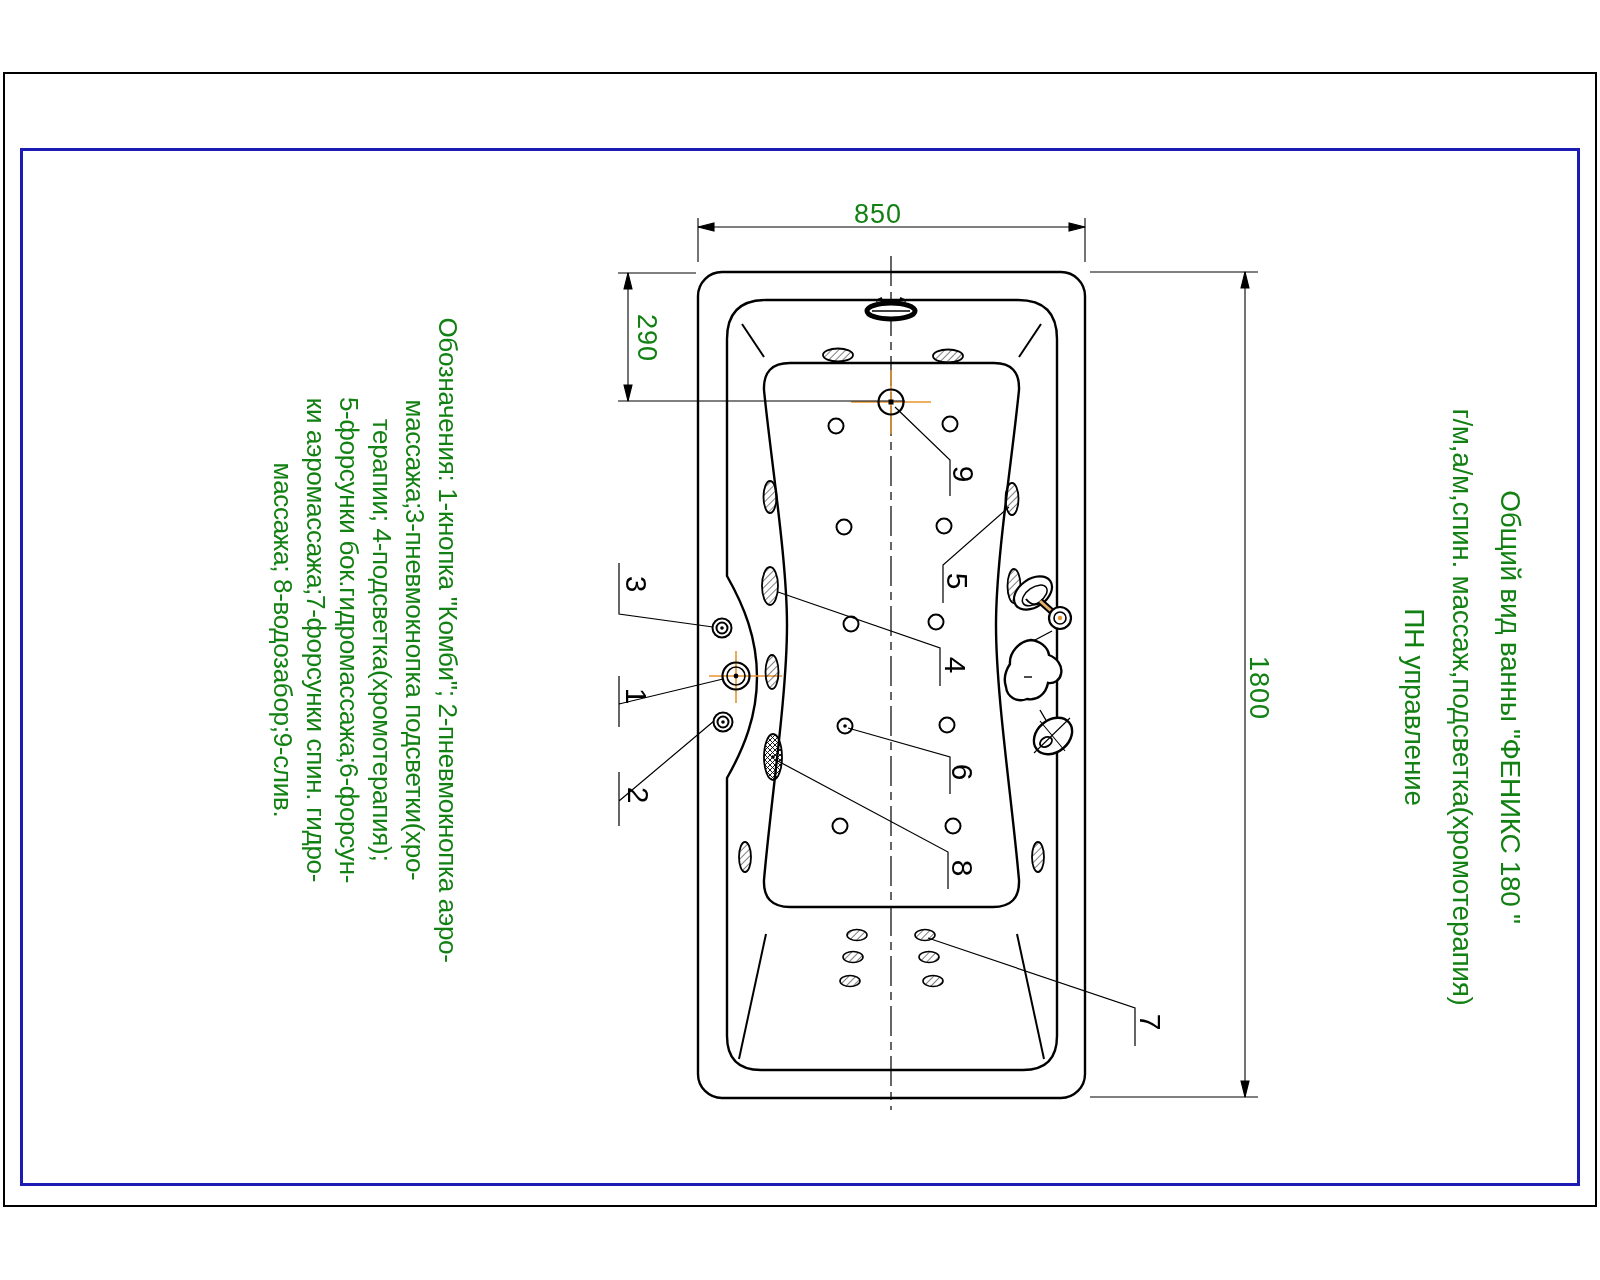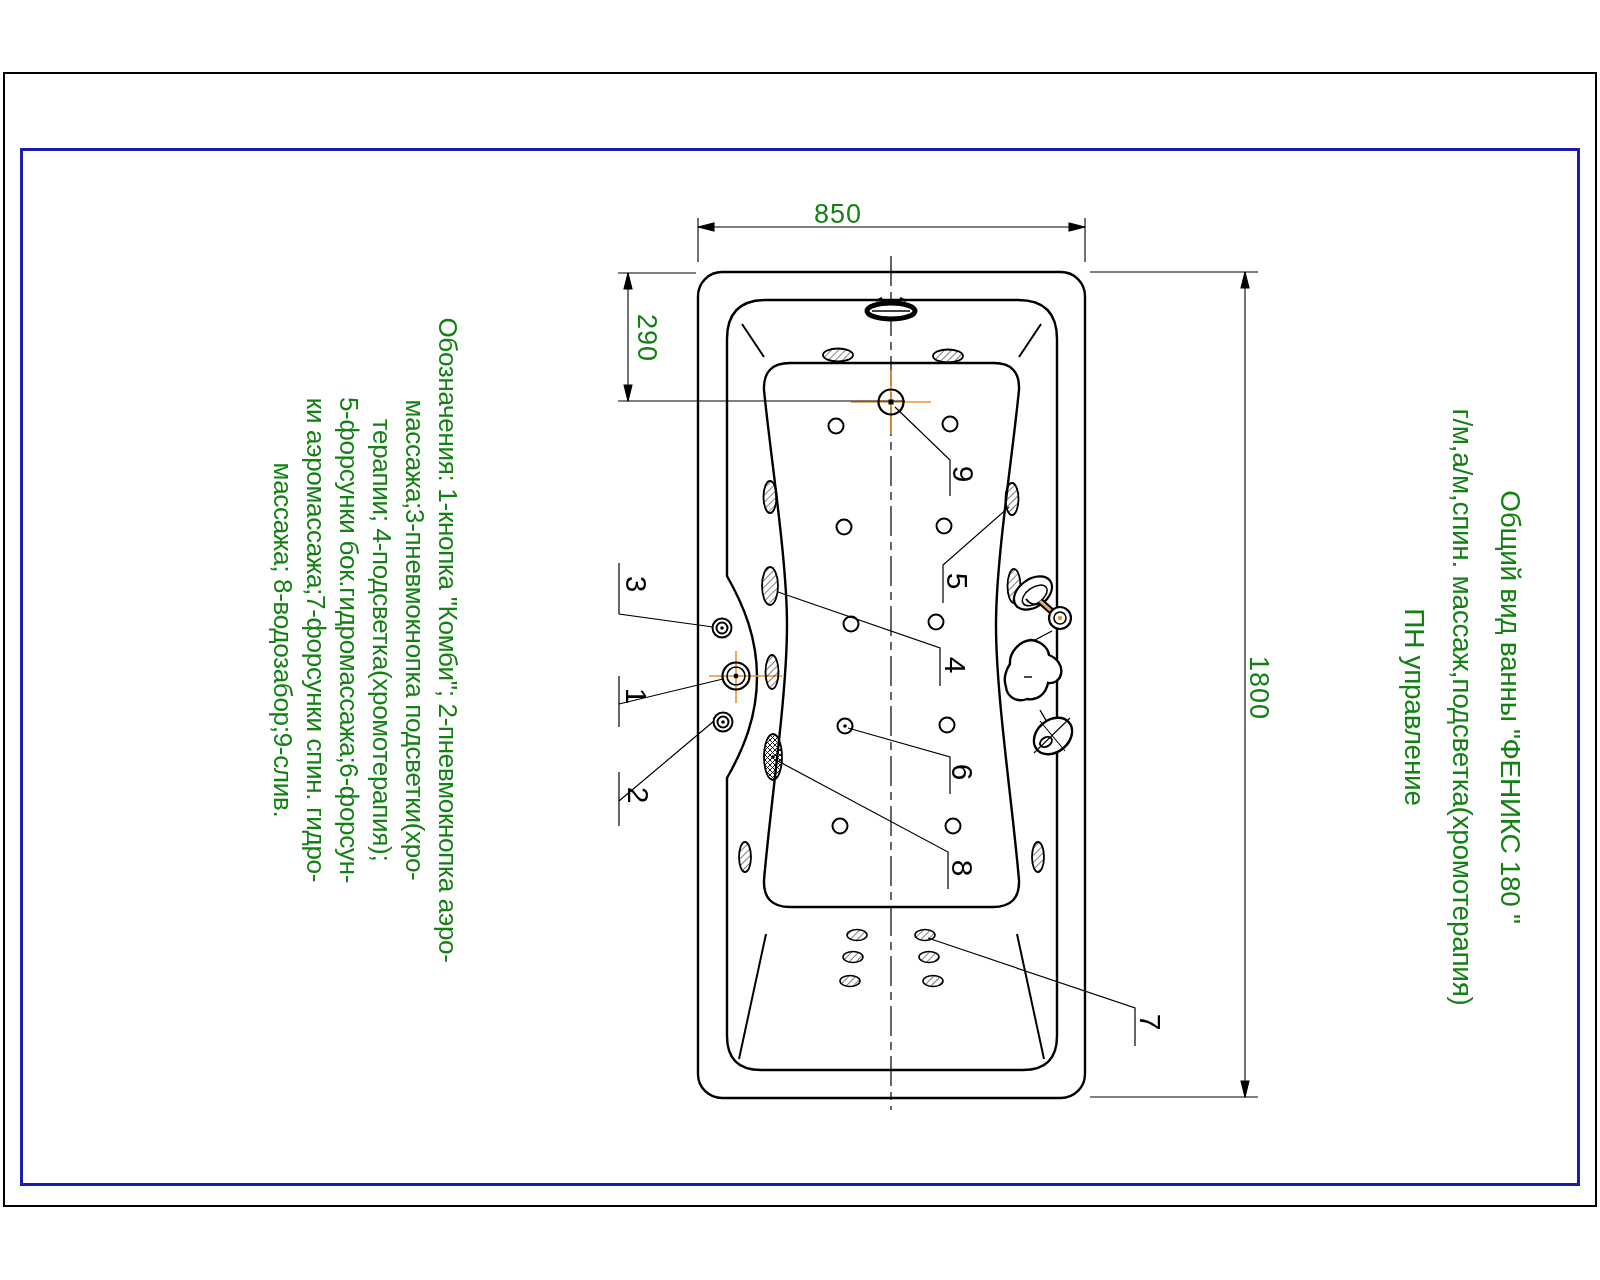--- a/index.html
+++ b/index.html
@@ -184,21 +184,21 @@
       <path d="M 778 592 L 940 648 V 686"></path>
       <path d="M 848 728 L 950 757 V 794"></path>
       <path d="M 776 760 L 948 852 V 889"></path>
       <path d="M 928 938 L 1135 1008 V 1046"></path>
       <path d="M 619 563 V 614 L 713 627"></path>
       <path d="M 619 676 V 727 M 619 704 L 723 679"></path>
       <path d="M 619 772 V 826 M 619 801 L 714 721"></path>
     </g>
   </svg>
 
-  <div class="hlabel dim-text" style="left:838px;top:214px;">850</div>
+  <div class="hlabel dim-text" style="left:878px;top:214px;">850</div>
 
   <div class="vlabel dim-text" style="left:646px;top:338px;">290</div>
 
   <div class="vlabel dim-text" style="left:1258px;top:688px;">1800</div>
 
   <div class="vlabel callout-num" style="left:636px;top:584px;">3</div>
   <div class="vlabel callout-num" style="left:636px;top:696px;">1</div>
   <div class="vlabel callout-num" style="left:638px;top:795px;">2</div>
   <div class="vlabel callout-num" style="left:963px;top:474px;">9</div>
   <div class="vlabel callout-num" style="left:957px;top:581px;">5</div>

